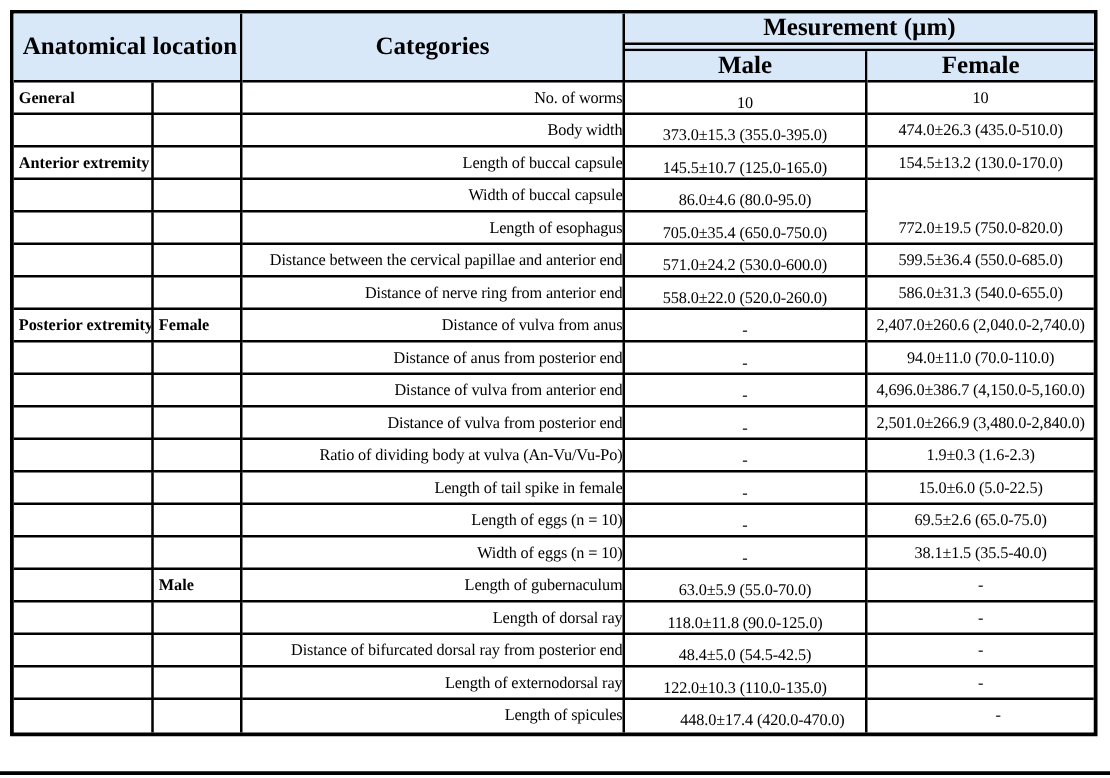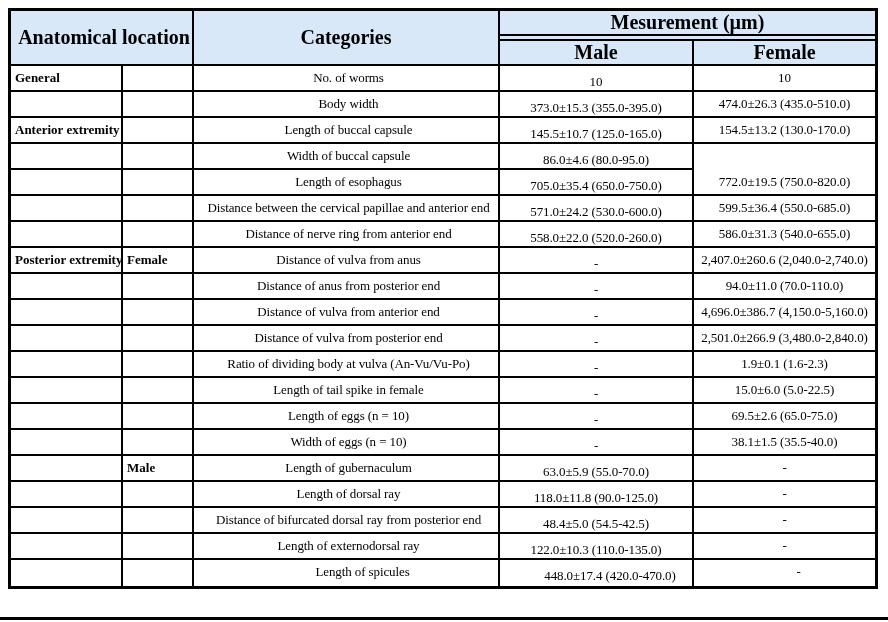--- a/index.html
+++ b/index.html
@@ -76,21 +76,21 @@
     border-right: 2px solid var(--border);
     border-bottom: 2px solid var(--border);
     font-size: 13px;
     line-height: 24px;
     white-space: nowrap;
     overflow: hidden;
   }
   .c.cell-female { border-right: none; }
   .row:last-child .c { border-bottom: none; margin-left: 28px; }
   .c.cell-loc, .c.cell-sub { padding-left: 4px; text-align: left; font-weight: bold; }
-  .c.cell-cat { padding-left: 5px; text-align: center; letter-spacing: -0.1px; }
+  .c.cell-cat { padding-left: 5px; text-align: right; letter-spacing: -0.1px; }
   .c.cell-val { text-align: center; letter-spacing: -0.1px; }
   sup { font-size: 9px; }
   
   .bottom-rule {
     position: absolute;
     left: 0; top: 617px;
     width: 888px; height: 3px;
     background: var(--border);
   }
 </style>
@@ -182,21 +182,21 @@
         <div class="c cell-sub"></div>
         <div class="c cell-cat">Distance of vulva from posterior end</div>
         <div class="c cell-val cell-male"><span>-</span><sup></sup><span></span><sup></sup></div>
         <div class="c cell-val cell-female">2,501.0±266.9 (3,480.0-2,840.0)</div>
       </div>
       <div class="row">
         <div class="c cell-loc"></div>
         <div class="c cell-sub"></div>
         <div class="c cell-cat">Ratio of dividing body at vulva (An-Vu/Vu-Po)</div>
         <div class="c cell-val cell-male"><span>-</span><sup></sup><span></span><sup></sup></div>
-        <div class="c cell-val cell-female">1.9±0.1 (1.6-2.3)</div>
+        <div class="c cell-val cell-female">1.9±0.3 (1.6-2.3)</div>
       </div>
       <div class="row">
         <div class="c cell-loc"></div>
         <div class="c cell-sub"></div>
         <div class="c cell-cat">Length of tail spike in female</div>
         <div class="c cell-val cell-male"><span>-</span><sup></sup><span></span><sup></sup></div>
         <div class="c cell-val cell-female">15.0±6.0 (5.0-22.5)</div>
       </div>
       <div class="row">
         <div class="c cell-loc"></div>

